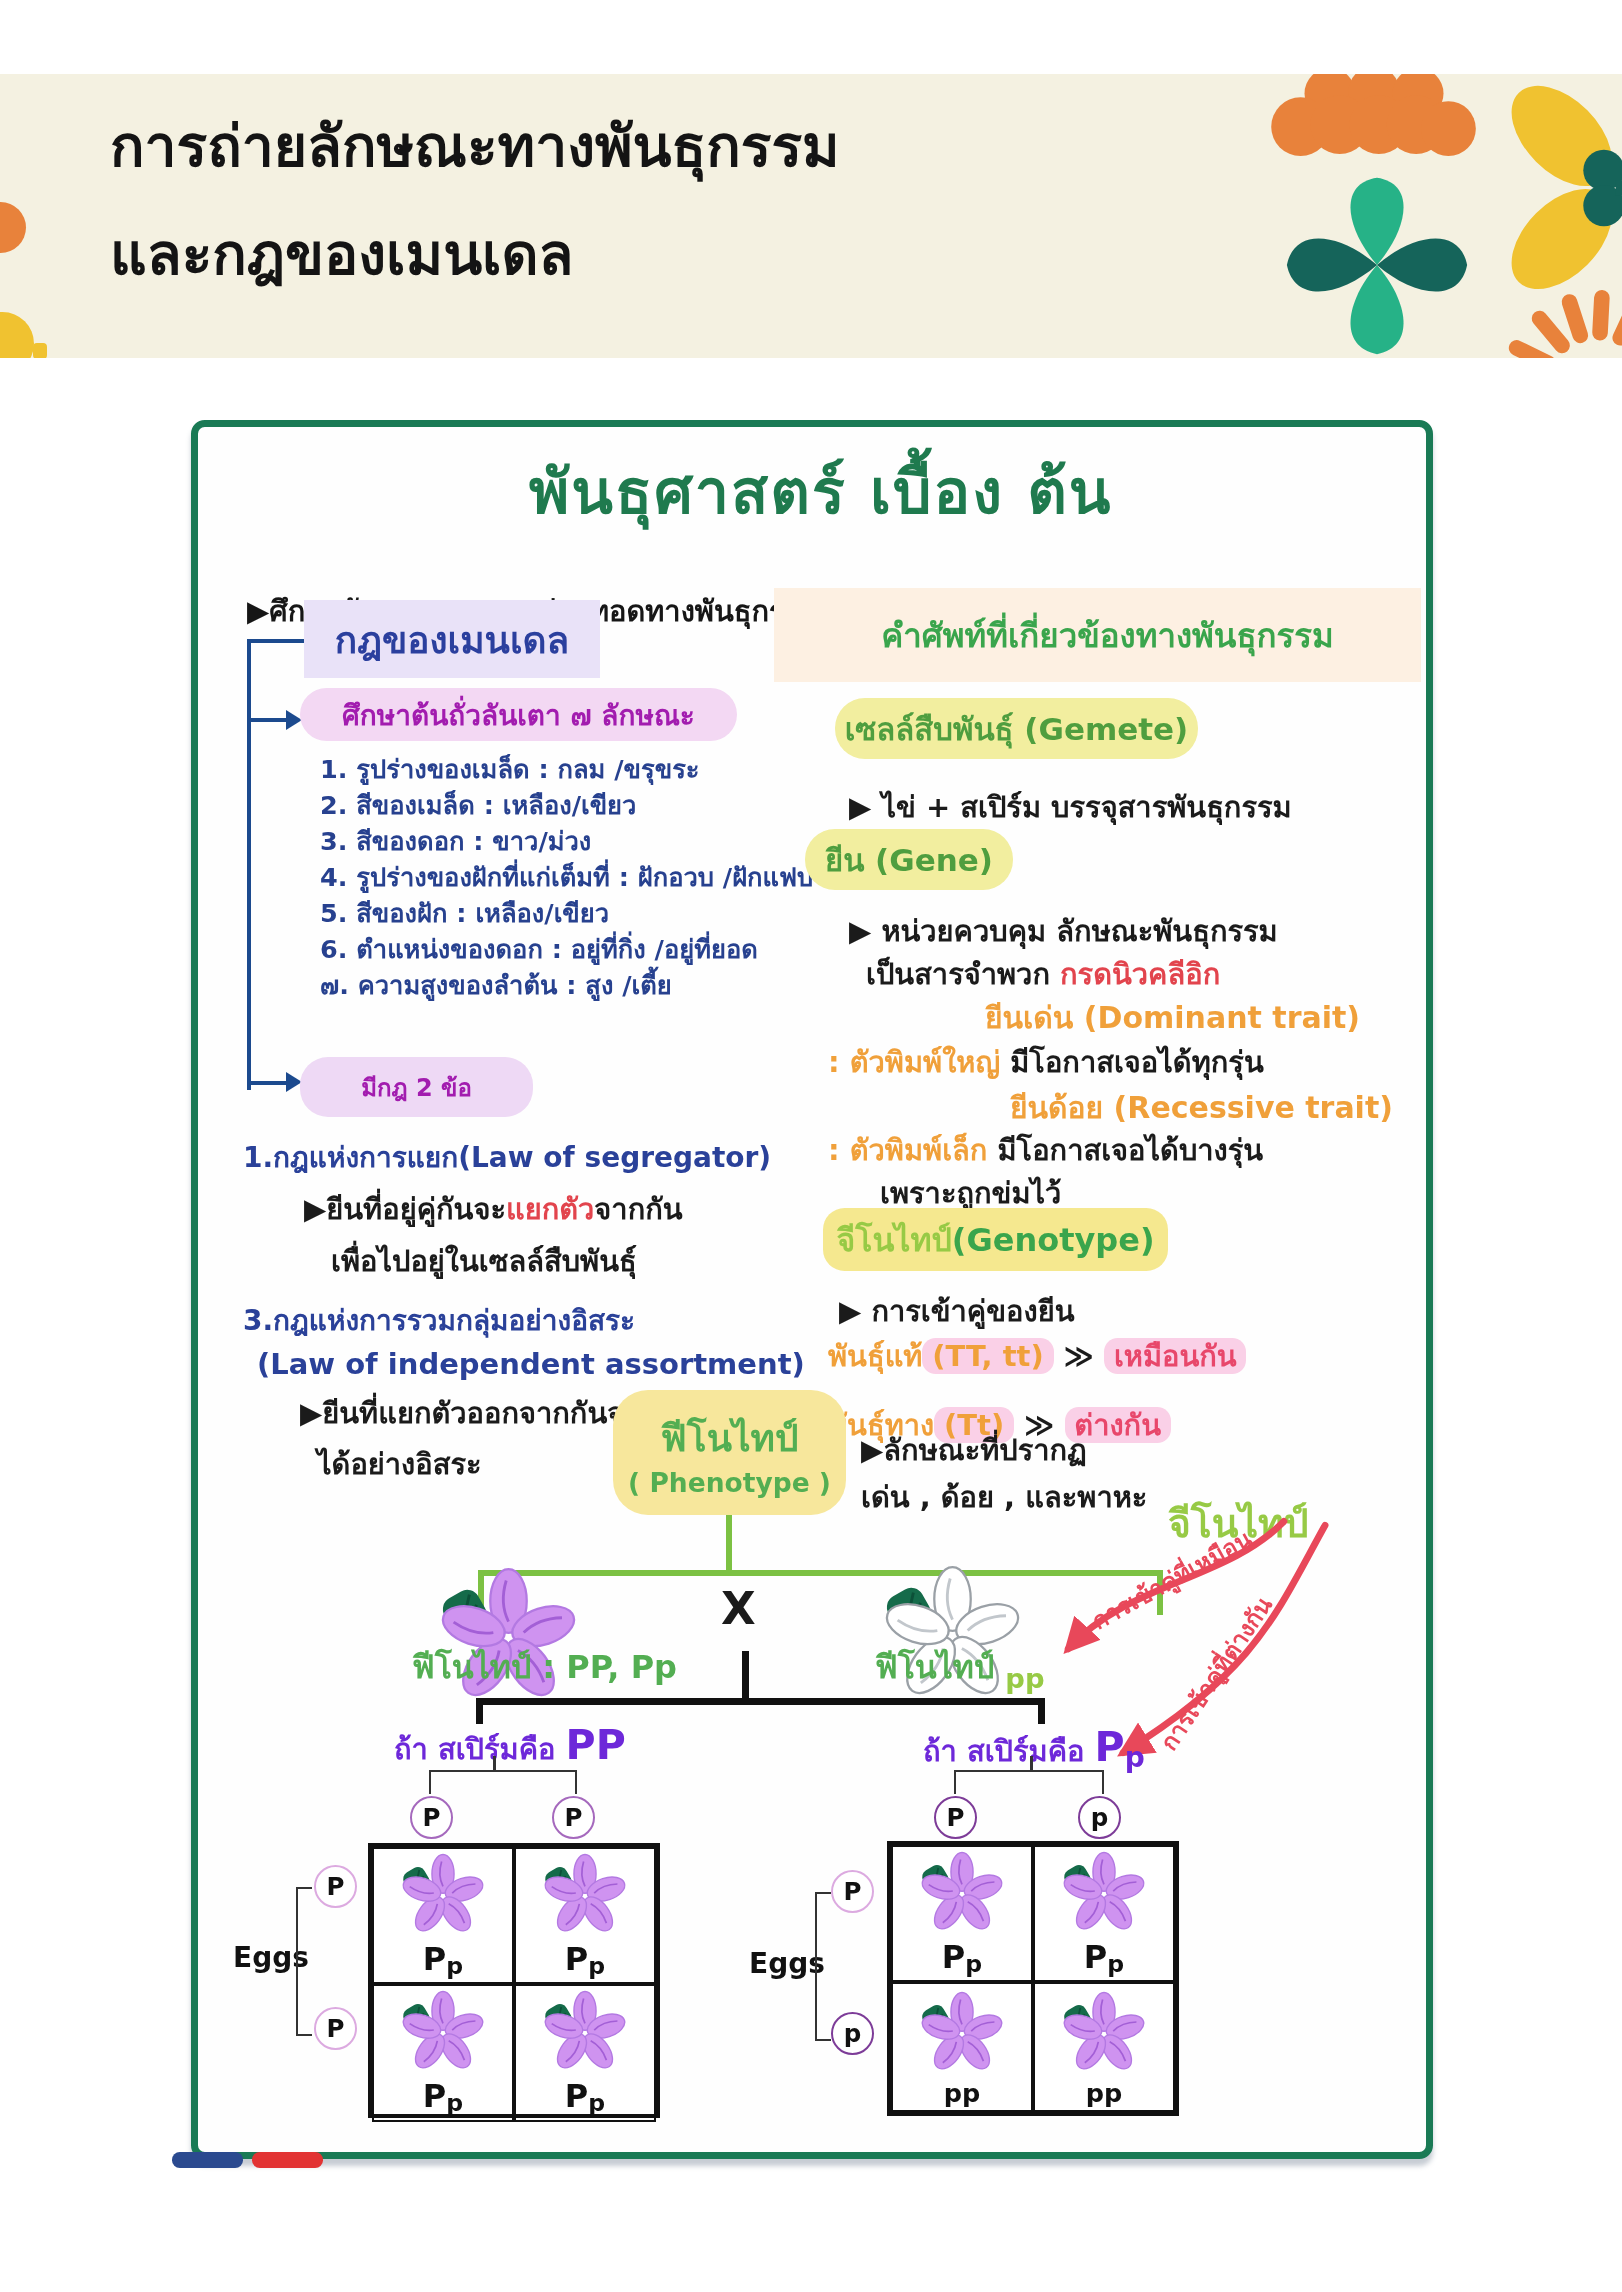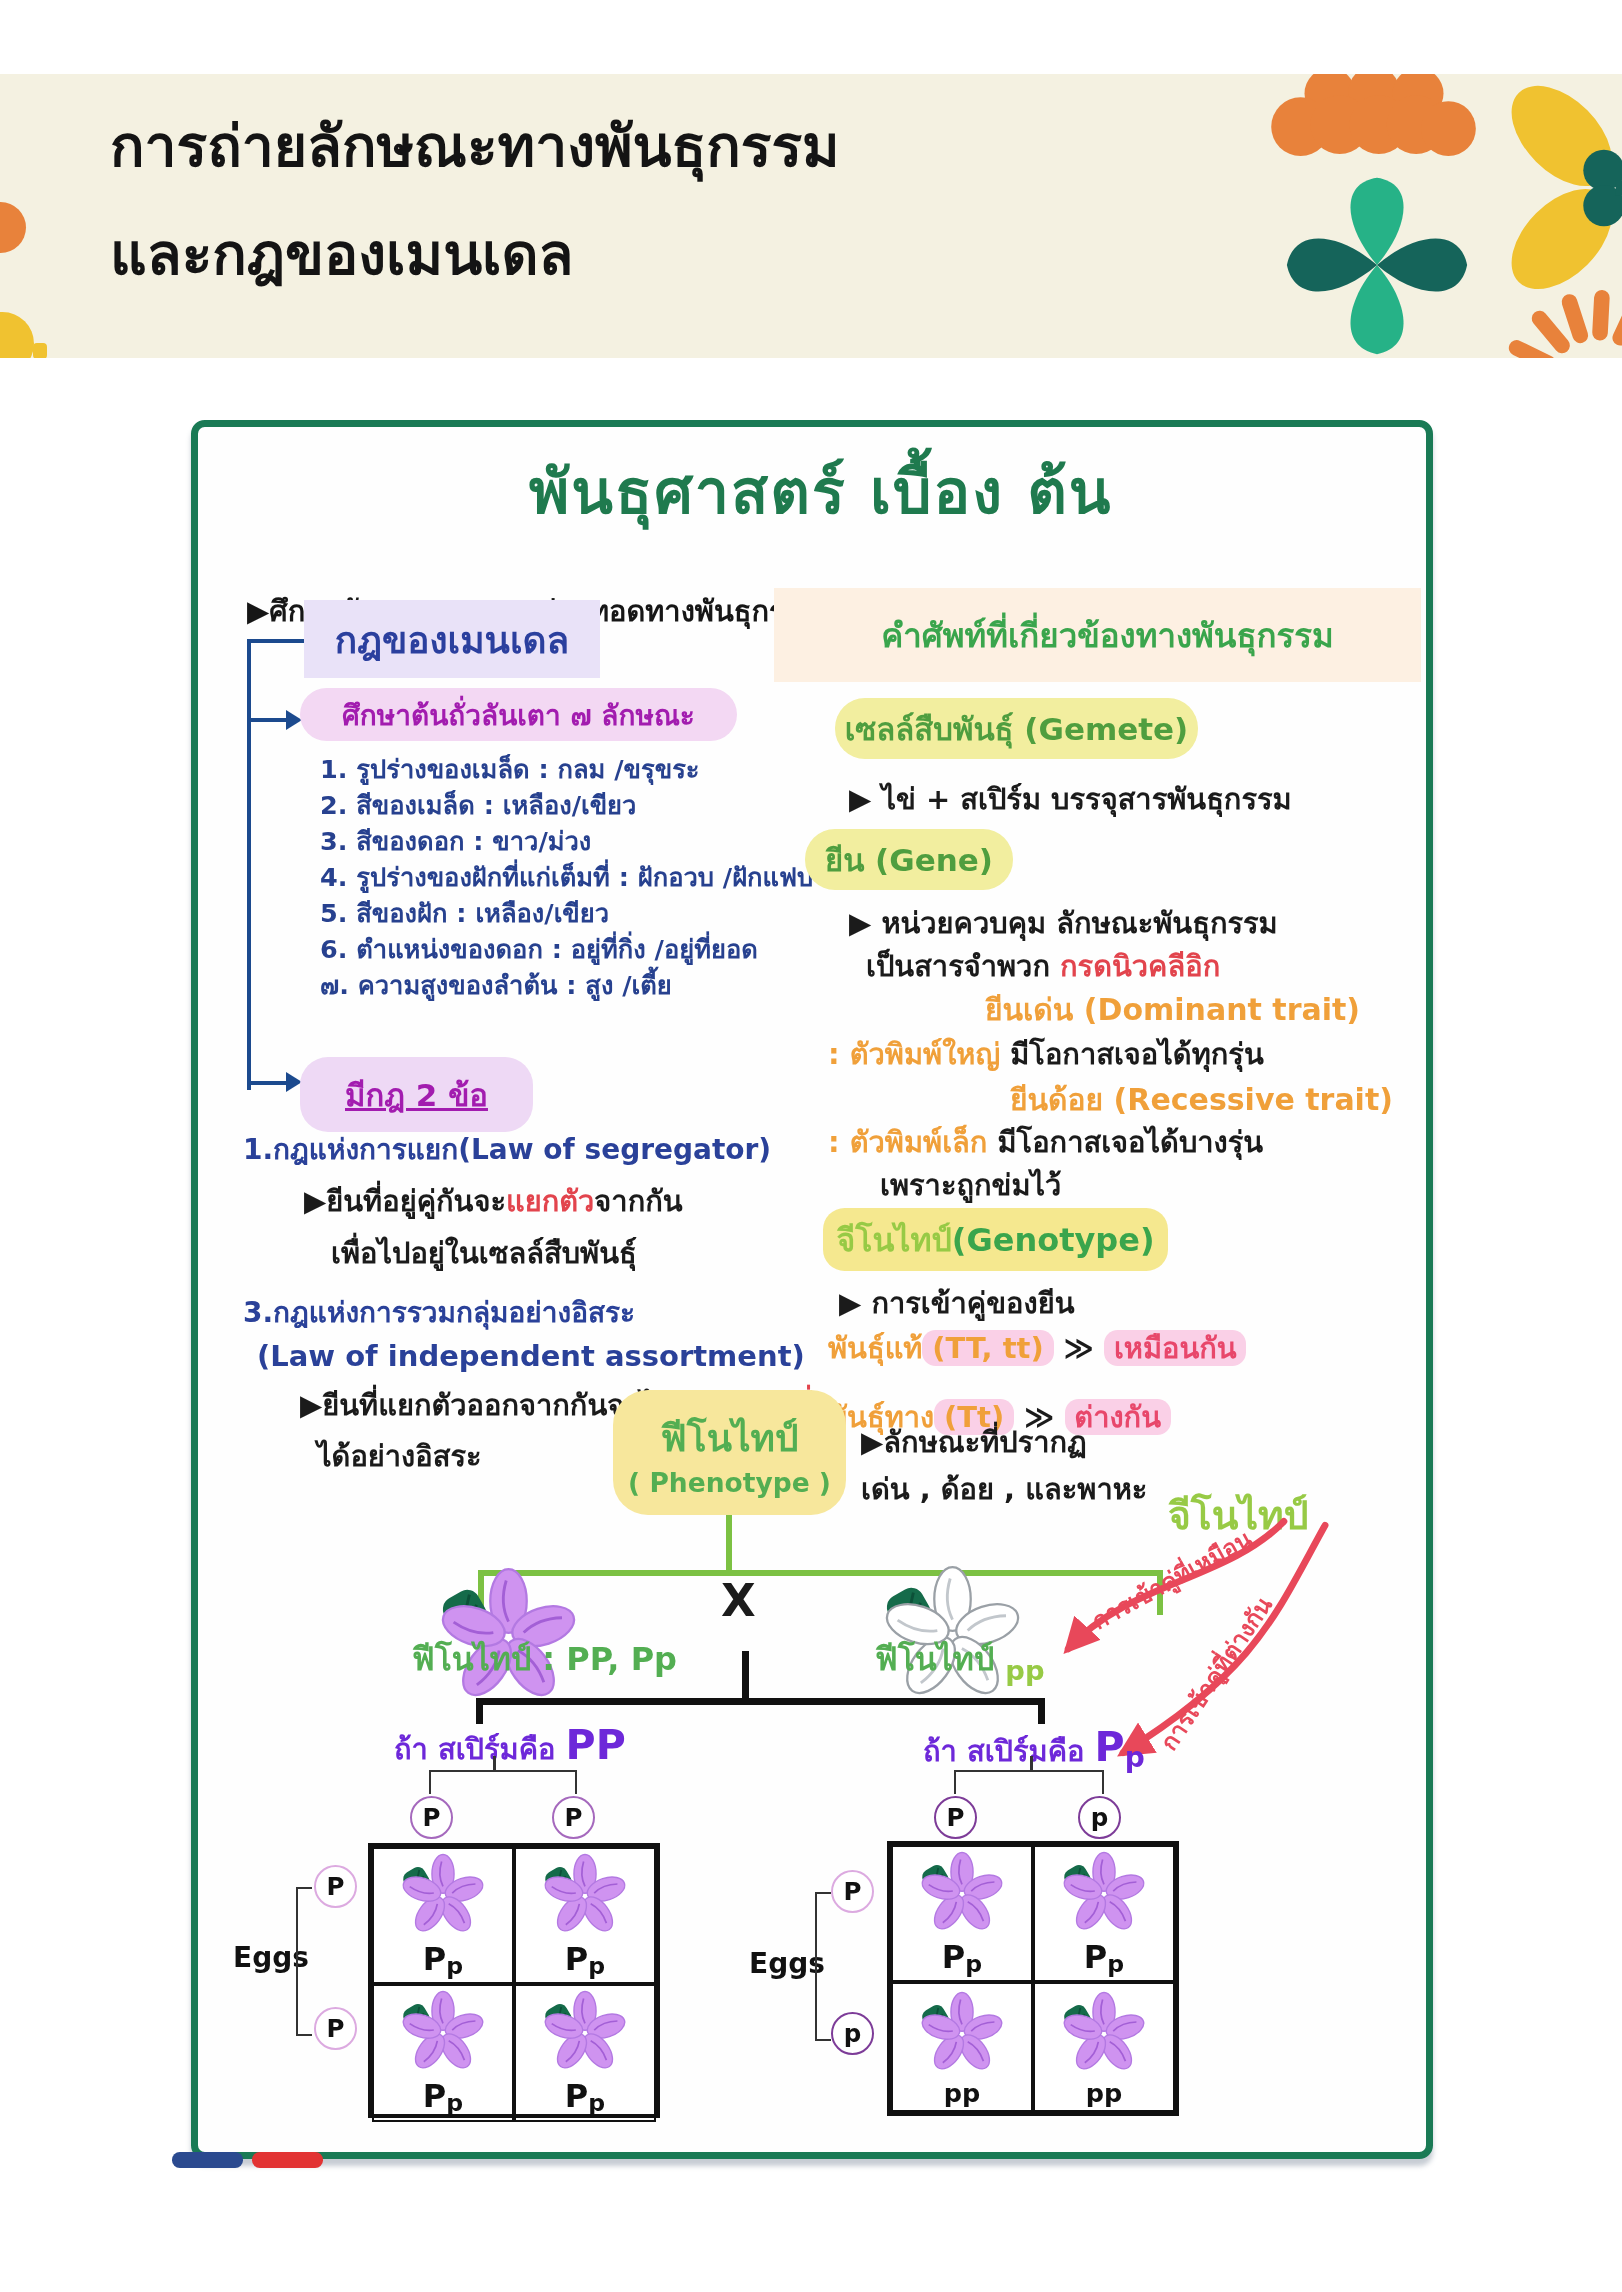--- a/index.html
+++ b/index.html
@@ -21,23 +21,23 @@
   .green{color:#3aa54c;} .ltgreen{color:#97ca45;} .phgreen{color:#53ae52;}
   
   .line{position:absolute;background:#1c4a8e;}
   .blk{position:absolute;background:#111;}
   .grn{position:absolute;background:#7cc143;}
   .arrowhead{position:absolute;width:0;height:0;border-top:10.8px solid transparent;border-bottom:10.8px solid transparent;border-left:16.7px solid #1c4a8e;}
   .mendel-box{position:absolute;left:304px;top:600px;width:296px;height:78px;background:#e9e2f8;
               display:flex;align-items:center;justify-content:center;font-size:37px;font-weight:700;color:#2b3f9e;}
   .pill{position:absolute;display:flex;align-items:center;justify-content:center;font-weight:700;color:#a21caf;}
   .pill1{left:300px;top:688px;width:437px;height:53px;border-radius:26.5px;background:#f3d8f3;font-size:28px;}
-  .pill2{left:300px;top:1057px;width:233px;height:75px;border-radius:28px;background:#eed9f5;font-size:31px;text-decoration:underline;}
+  .pill2{left:300px;top:1057px;width:233px;height:60px;border-radius:28px;background:#eed9f5;font-size:24px;}
   .traits{position:absolute;left:320px;top:751px;font-size:25.5px;font-weight:600;color:#27418f;line-height:36px;white-space:nowrap;}
-  .hand{position:absolute;font-weight:700;white-space:nowrap;}
+  .hand{position:absolute;font-weight:700;white-space:nowrap;margin-top:8px;}
   
   .vocab-head{position:absolute;left:774px;top:588px;width:627px;height:94px;background:#fdf0e2;
               display:flex;align-items:center;justify-content:center;font-size:33px;font-weight:800;color:#3aa54c;padding-left:20px;}
   .hl{position:absolute;display:flex;align-items:center;justify-content:center;font-weight:800;border-radius:30px;}
   .hl-gamete{left:835px;top:698px;width:363px;height:61px;background:#f2ee9f;font-size:31px;color:#4f9e3f;}
   .hl-gene{left:805px;top:829px;width:208px;height:61px;background:#f2ee9f;font-size:31px;color:#4f9e3f;}
   .hl-geno{left:823px;top:1208px;width:345px;height:63px;background:#f5e88f;border-radius:21.6px;font-size:32px;}
   .pinkhl{background:#fad0e7;border-radius:13.7px;padding:1px 9.8px;}
   
   .blob{position:absolute;left:613px;top:1390px;width:233px;height:125px;background:#f7e79c;border-radius:35px;

